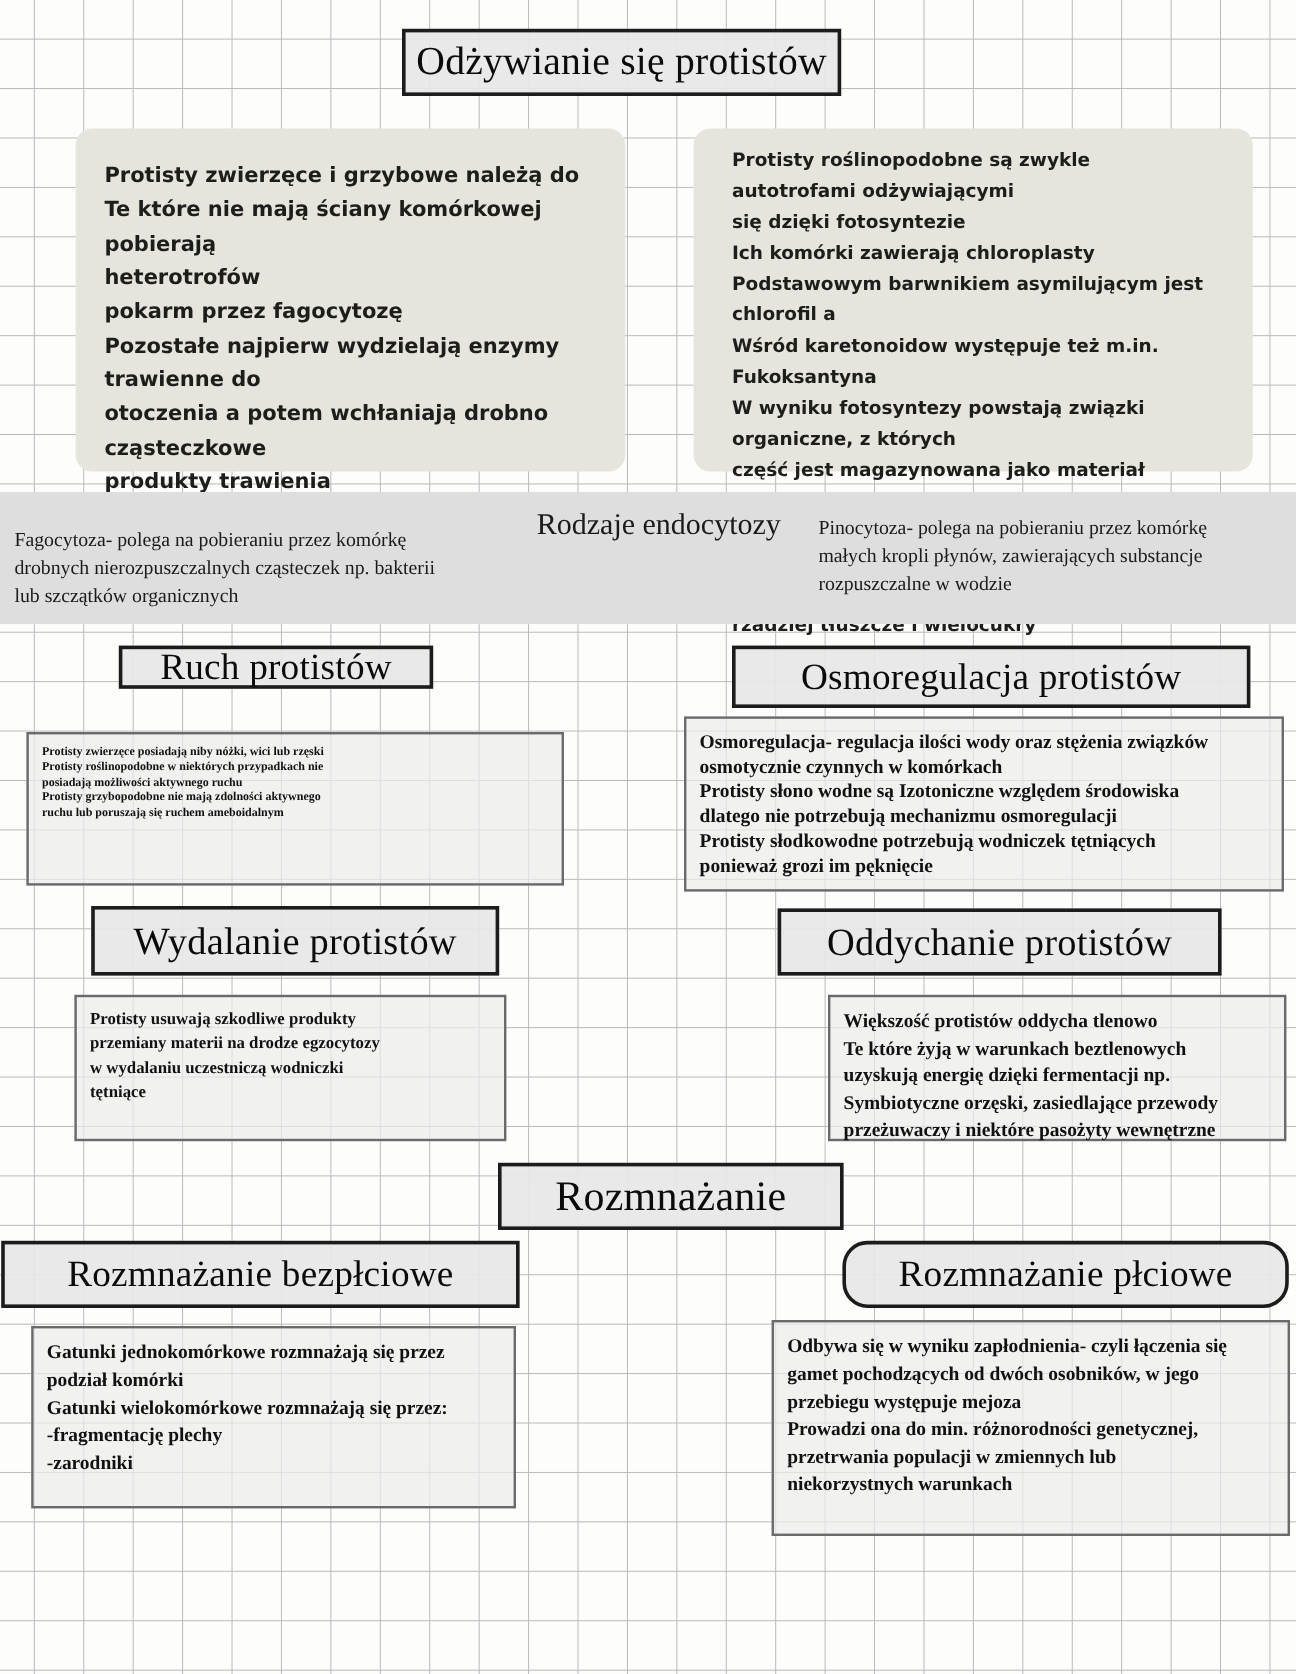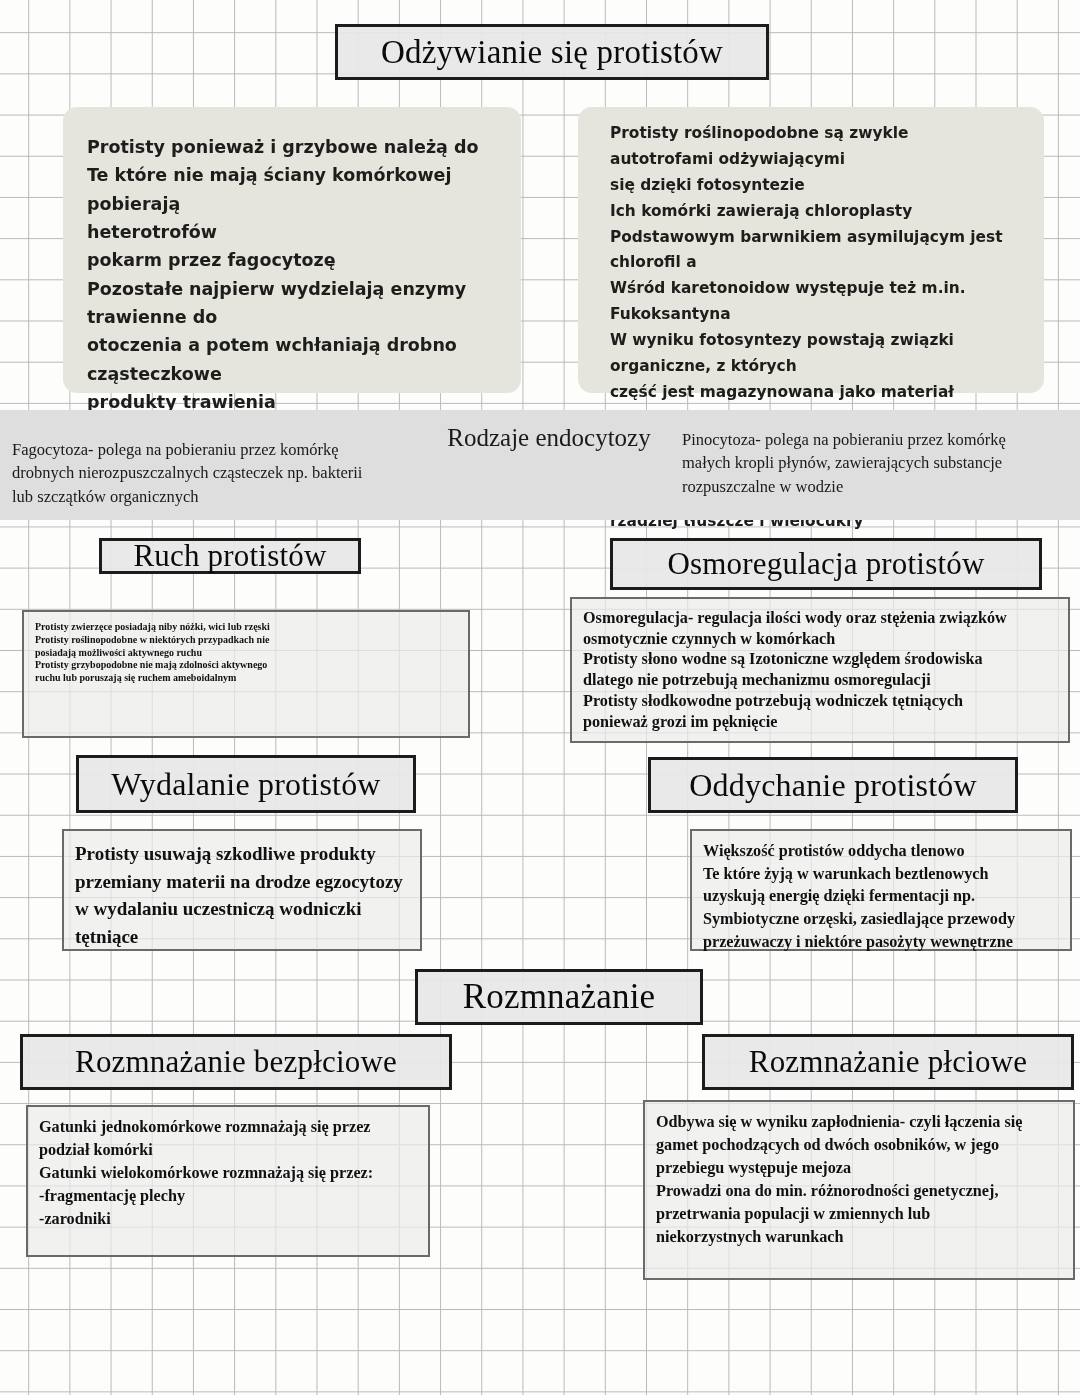--- a/index.html
+++ b/index.html
@@ -71,26 +71,26 @@
   .plain-serif {
     font-family: "Liberation Serif", serif;
     color: #1a1a1a;
     line-height: 1.42;
   }
   .plain-serif .ln { display: block; white-space: nowrap; }
 </style>
 </head>
 <body>
 
-<div class="node title-chip" style="left:335px; top:24px; width:434px; height:56px; font-size:33px;">
+<div class="node title-chip" style="left:335px; top:24px; width:366px; height:56px; font-size:33px;">
   <span>Odżywianie się protistów</span>
 </div>
 
 <div class="node note-card" style="left:63px; top:107px; width:458px; height:286px; font-size:17.5px;">
-  <span class="ln">Protisty ponieważ i grzybowe należą do</span>
+  <span class="ln">Protisty zwierzęce i grzybowe należą do</span>
   <span class="ln">Te które nie mają ściany komórkowej pobierają</span>
   <span class="ln">heterotrofów</span>
   <span class="ln">pokarm przez fagocytozę</span>
   <span class="ln">Pozostałe najpierw wydzielają enzymy trawienne do</span>
   <span class="ln">otoczenia a potem wchłaniają drobno cząsteczkowe</span>
   <span class="ln">produkty trawienia</span>
 </div>
 
 <div class="node note-card" style="left:578px; top:107px; width:466px; height:286px; font-size:15.4px; line-height:1.68; padding:14px 32px;">
   <span class="ln">Protisty roślinopodobne są zwykle autotrofami odżywiającymi</span>
@@ -145,21 +145,21 @@
   <span class="ln">Protisty słono wodne są Izotoniczne względem środowiska</span>
   <span class="ln">dlatego nie potrzebują mechanizmu osmoregulacji</span>
   <span class="ln">Protisty słodkowodne potrzebują wodniczek tętniących</span>
   <span class="ln">ponieważ grozi im pęknięcie</span>
 </div>
 
 <div class="node title-chip" style="left:76px; top:755px; width:340px; height:58px; font-size:32px;justify-content:center;">
   <span>Wydalanie protistów</span>
 </div>
 
-<div class="node body-box" style="left:62px; top:829px; width:360px; height:122px; font-size:19px; line-height:1.45;">
+<div class="node body-box" style="left:62px; top:829px; width:360px; height:122px; font-size:14px; line-height:1.45;">
   <span class="ln">Protisty usuwają szkodliwe produkty</span>
   <span class="ln">przemiany materii na drodze egzocytozy</span>
   <span class="ln">w wydalaniu uczestniczą wodniczki</span>
   <span class="ln">tętniące</span>
 </div>
 
 <div class="node title-chip" style="left:648px; top:757px; width:370px; height:56px; font-size:32px;">
   <span>Oddychanie protistów</span>
 </div>
 
@@ -168,33 +168,33 @@
   <span class="ln">Te które żyją w warunkach beztlenowych</span>
   <span class="ln">uzyskują energię dzięki fermentacji np.</span>
   <span class="ln">Symbiotyczne orzęski, zasiedlające przewody</span>
   <span class="ln">przeżuwaczy i niektóre pasożyty wewnętrzne</span>
 </div>
 
 <div class="node title-chip" style="left:415px; top:969px; width:288px; height:56px; font-size:35px;">
   <span>Rozmnażanie</span>
 </div>
 
-<div class="node title-chip" style="left:20px; top:1034px; width:432px; height:56px; font-size:31px;">
+<div class="node title-chip" style="left:1px; top:1034px; width:432px; height:56px; font-size:31px;">
   <span>Rozmnażanie bezpłciowe</span>
 </div>
 
 <div class="node body-box" style="left:26px; top:1105px; width:404px; height:152px; font-size:16.2px; line-height:1.42;">
   <span class="ln">Gatunki jednokomórkowe rozmnażają się przez</span>
   <span class="ln">podział komórki</span>
   <span class="ln">Gatunki wielokomórkowe rozmnażają się przez:</span>
   <span class="ln">-fragmentację plechy</span>
   <span class="ln">-zarodniki</span>
 </div>
 
-<div class="node title-chip" style="left:702px; top:1034px; width:372px; height:56px; font-size:31px;">
+<div class="node title-chip" style="left:702px; top:1034px; width:372px; height:56px; font-size:31px;border-radius:21px;">
   <span>Rozmnażanie płciowe</span>
 </div>
 
 <div class="node body-box" style="left:643px; top:1100px; width:432px; height:180px; font-size:16.2px; line-height:1.42;">
   <span class="ln">Odbywa się w wyniku zapłodnienia- czyli łączenia się</span>
   <span class="ln">gamet pochodzących od dwóch osobników, w jego</span>
   <span class="ln">przebiegu występuje mejoza</span>
   <span class="ln">Prowadzi ona do min. różnorodności genetycznej,</span>
   <span class="ln">przetrwania populacji w zmiennych lub</span>
   <span class="ln">niekorzystnych warunkach</span>

